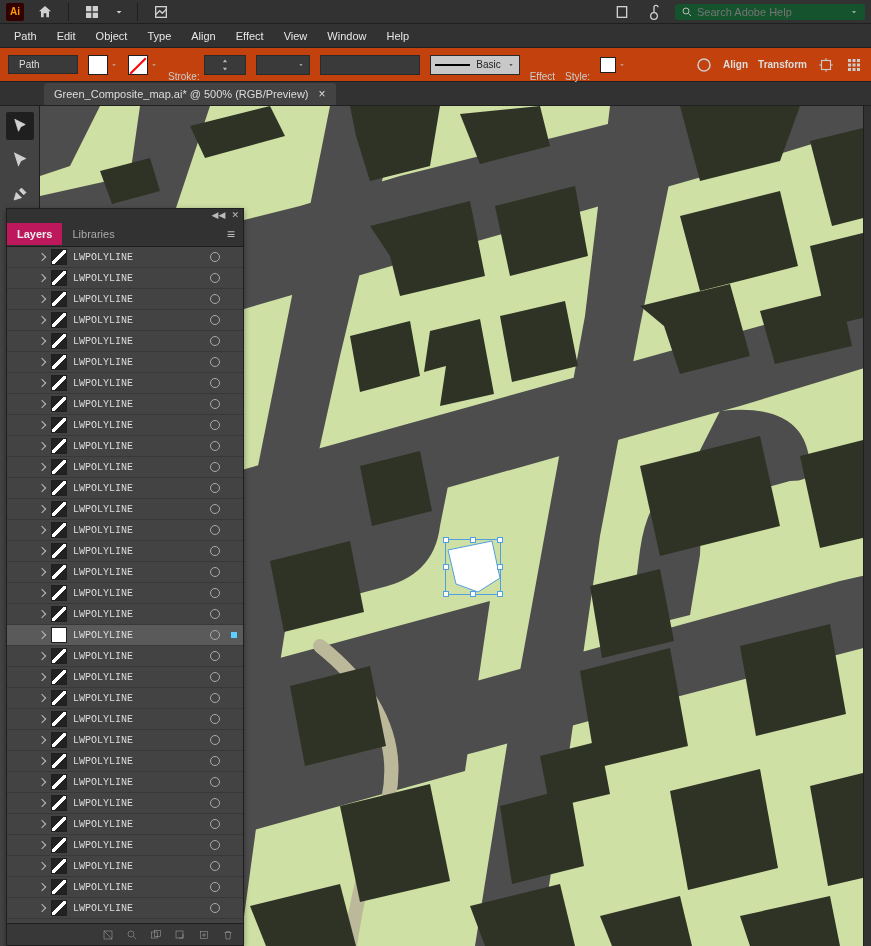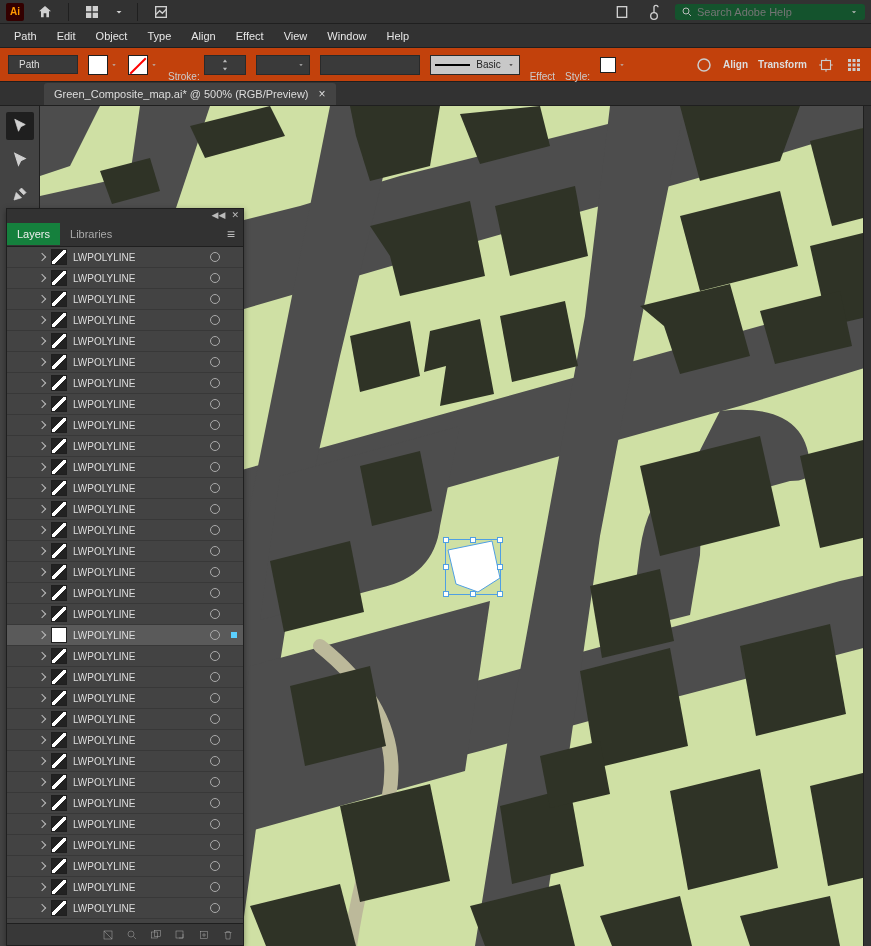--- a/index.html
+++ b/index.html
@@ -58,23 +58,23 @@
 .sel-box .h.tl{left:-3px;top:-3px}.sel-box .h.tr{right:-3px;top:-3px}.sel-box .h.bl{left:-3px;bottom:-3px}.sel-box .h.br{right:-3px;bottom:-3px}
 .sel-box .h.tm{left:50%;top:-3px;margin-left:-3px}.sel-box .h.bm{left:50%;bottom:-3px;margin-left:-3px}
 .sel-box .h.ml{left:-3px;top:50%;margin-top:-3px}.sel-box .h.mr{right:-3px;top:50%;margin-top:-3px}
 
 
 .panel { position:absolute; left:6px; top:208px; width:238px; bottom:0; background:#434343; border:1px solid #1f1f1f; display:flex; flex-direction:column; z-index:30; box-shadow:0 2px 6px rgba(0,0,0,.4); }
 .panel-hdr { height:12px; background:#323232; display:flex; align-items:center; justify-content:flex-end; padding:0 4px; gap:6px; }
 .panel-hdr .chev { font-size:9px; color:#bbb; cursor:pointer; }
 .panel-tabs { height:26px; background:#323232; display:flex; align-items:center; border-bottom:1px solid #1f1f1f; }
 .ptab { padding:5px 10px; font-size:11px; color:#aaa; cursor:default; }
-.ptab.act { background:#15803d; color:#eee; }
+.ptab.act { background:#be185d; color:#eee;font-weight:bold; }
 .panel-tabs .menu { margin-left:auto; padding:0 8px; color:#bbb; font-size:14px; cursor:pointer; }
-.panel-body { flex:1; overflow:hidden; position:relative; }
+.panel-body { flex:1; overflow:hidden; position:relative;font-family:Liberation Mono, monospace; }
 .layer-list { position:absolute; inset:0; overflow-y:auto; }
 .layer-list::-webkit-scrollbar { width:10px; }
 .layer-list::-webkit-scrollbar-track { background:#383838; }
 .layer-list::-webkit-scrollbar-thumb { background:#5a5a5a; border-radius:4px; }
 .layer-row { height:21px; display:flex; align-items:center; border-bottom:1px solid #383838; font-size:10px; padding-left:32px; gap:6px; }
 .layer-row.sel { background:#5a5a5a; }
 .layer-row .arr { width:6px; height:6px; border-right:1px solid #bbb; border-bottom:1px solid #bbb; transform:rotate(-45deg); }
 .layer-row .thumb { width:16px; height:16px; background:#ccc; border:1px solid #1f1f1f; position:relative; overflow:hidden; }
 .layer-row .thumb::after { content:""; position:absolute; inset:0; background:linear-gradient(135deg,#222 0 40%,#fff 40% 60%,#222 60% 100%); }
 .layer-row.sel .thumb::after { background:#fff; }

